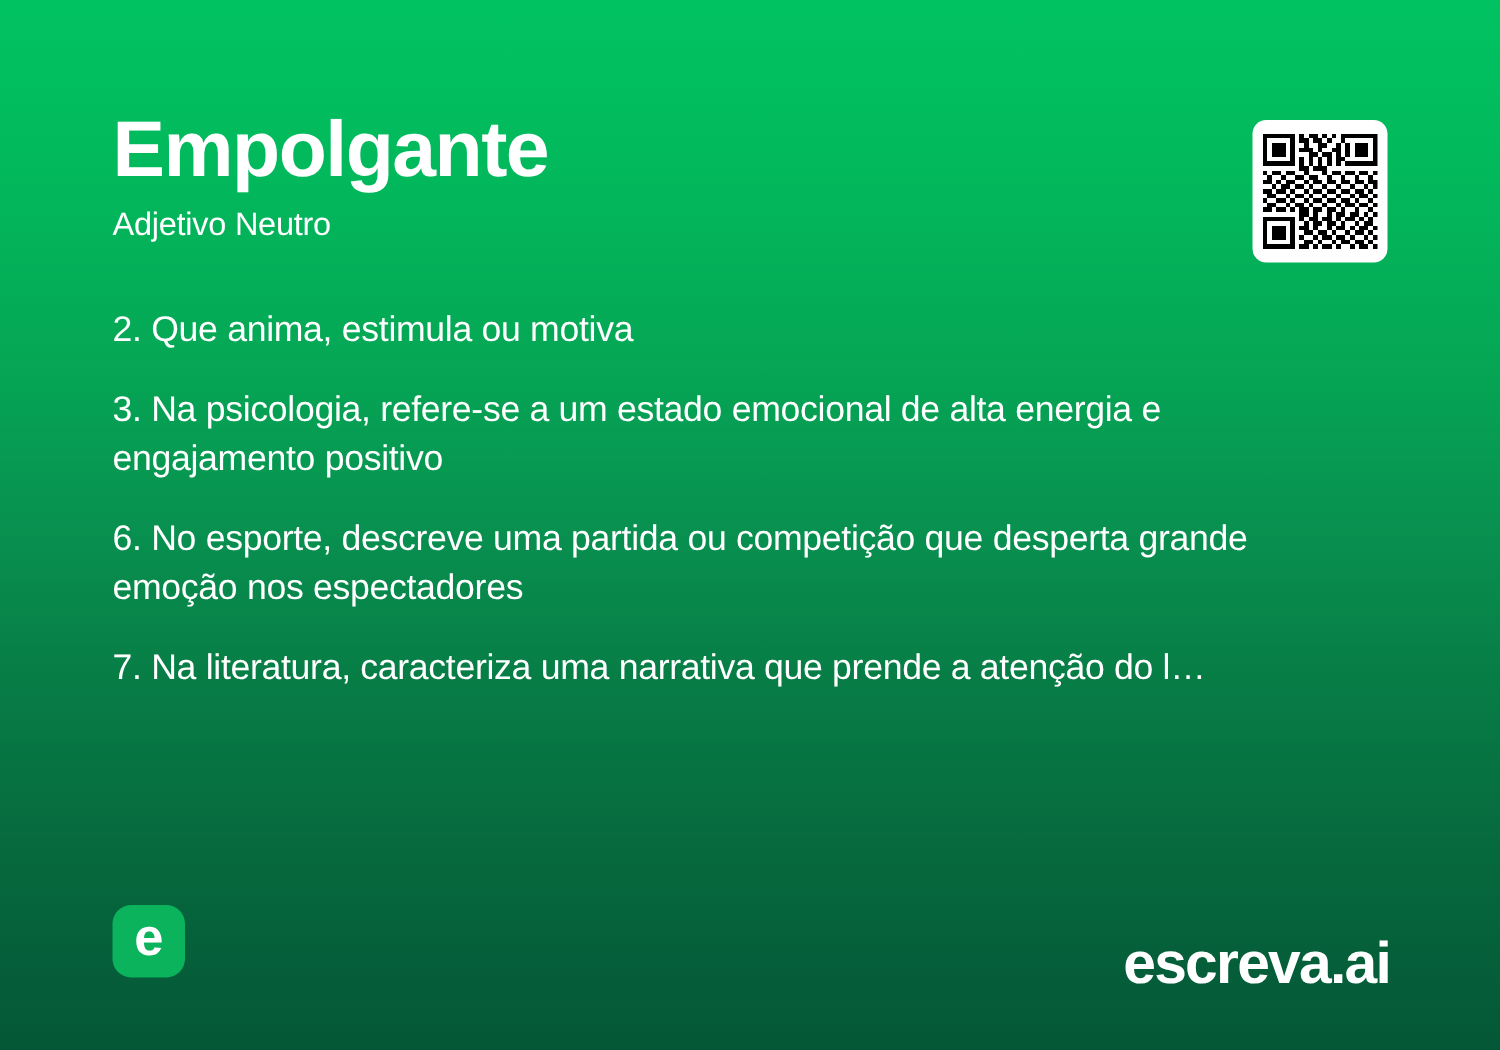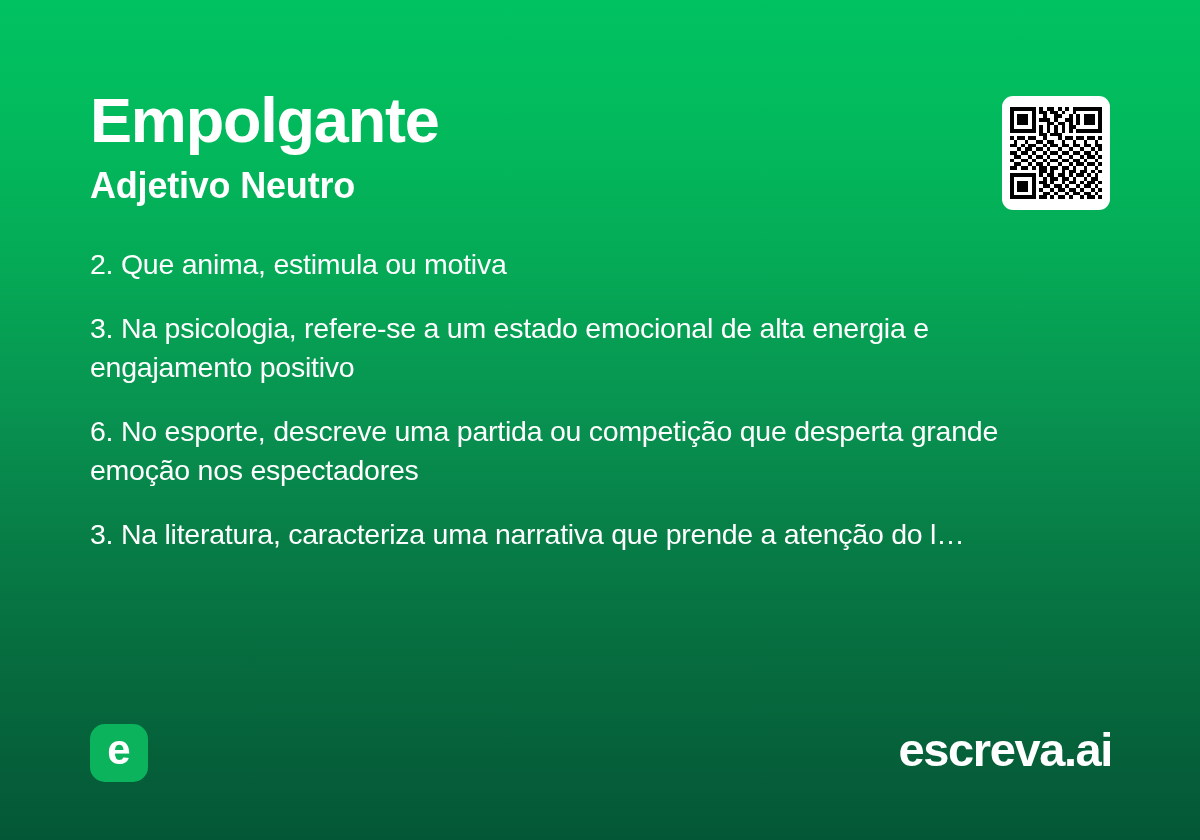--- a/index.html
+++ b/index.html
@@ -42,22 +42,22 @@
     font-size: 63px;
     font-weight: 700;
     letter-spacing: -1.2px;
     line-height: 1.02;
     color: #ffffff;
     white-space: nowrap;
   }
 
   .word-class {
     margin-top: 12px;
-    font-size: 36px;
-    font-weight: 700;
+    font-size: 26px;
+    font-weight: 400;
     letter-spacing: -0.2px;
     line-height: 1.2;
     color: #ffffff;
   }
 
   
   .qr-panel {
     position: absolute;
     left: 1002px;
     top: 96px;
@@ -112,21 +112,21 @@
     font-weight: 700;
     line-height: 1;
     color: #ffffff;
     position: relative;
     top: -3px;
   }
 
   .brand {
     position: absolute;
     right: 88px;
-    top: 722px;
+    top: 742px;
     font-size: 47px;
     font-weight: 700;
     letter-spacing: -1.4px;
     line-height: 1.2;
     color: #ffffff;
     white-space: nowrap;
   }
 </style>
 </head>
 <body>
@@ -474,21 +474,21 @@
         <rect x="21" y="24" width="1" height="1" fill="#000000"></rect>
         <rect x="22" y="24" width="1" height="1" fill="#000000"></rect>
         <rect x="24" y="24" width="1" height="1" fill="#000000"></rect>
       </svg>
   </div>
 
   <div class="definitions">
     <div class="definition">2. Que anima, estimula ou motiva</div>
     <div class="definition">3. Na psicologia, refere-se a um estado emocional de alta energia e engajamento positivo</div>
     <div class="definition">6. No esporte, descreve uma partida ou competição que desperta grande emoção nos espectadores</div>
-    <div class="definition">3. Na literatura, caracteriza uma narrativa que prende a atenção do l…</div>
+    <div class="definition">7. Na literatura, caracteriza uma narrativa que prende a atenção do l…</div>
   </div>
 
   <div class="footer-logo">
     <span class="glyph">e</span>
   </div>
 
   <div class="brand">escreva.ai</div>
 
 </div>
 

